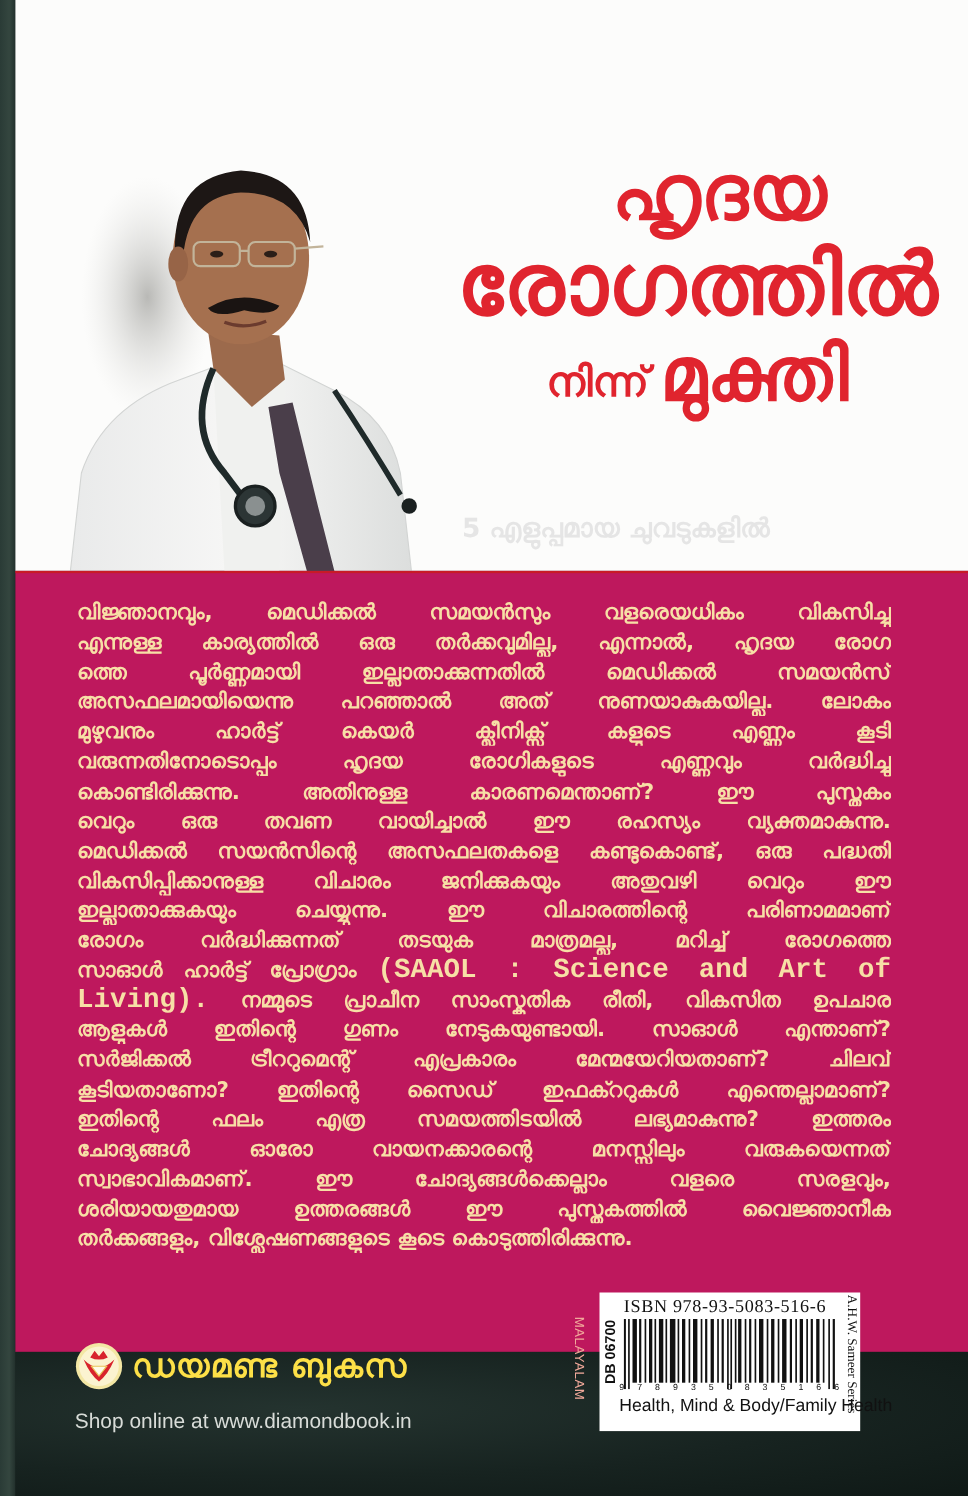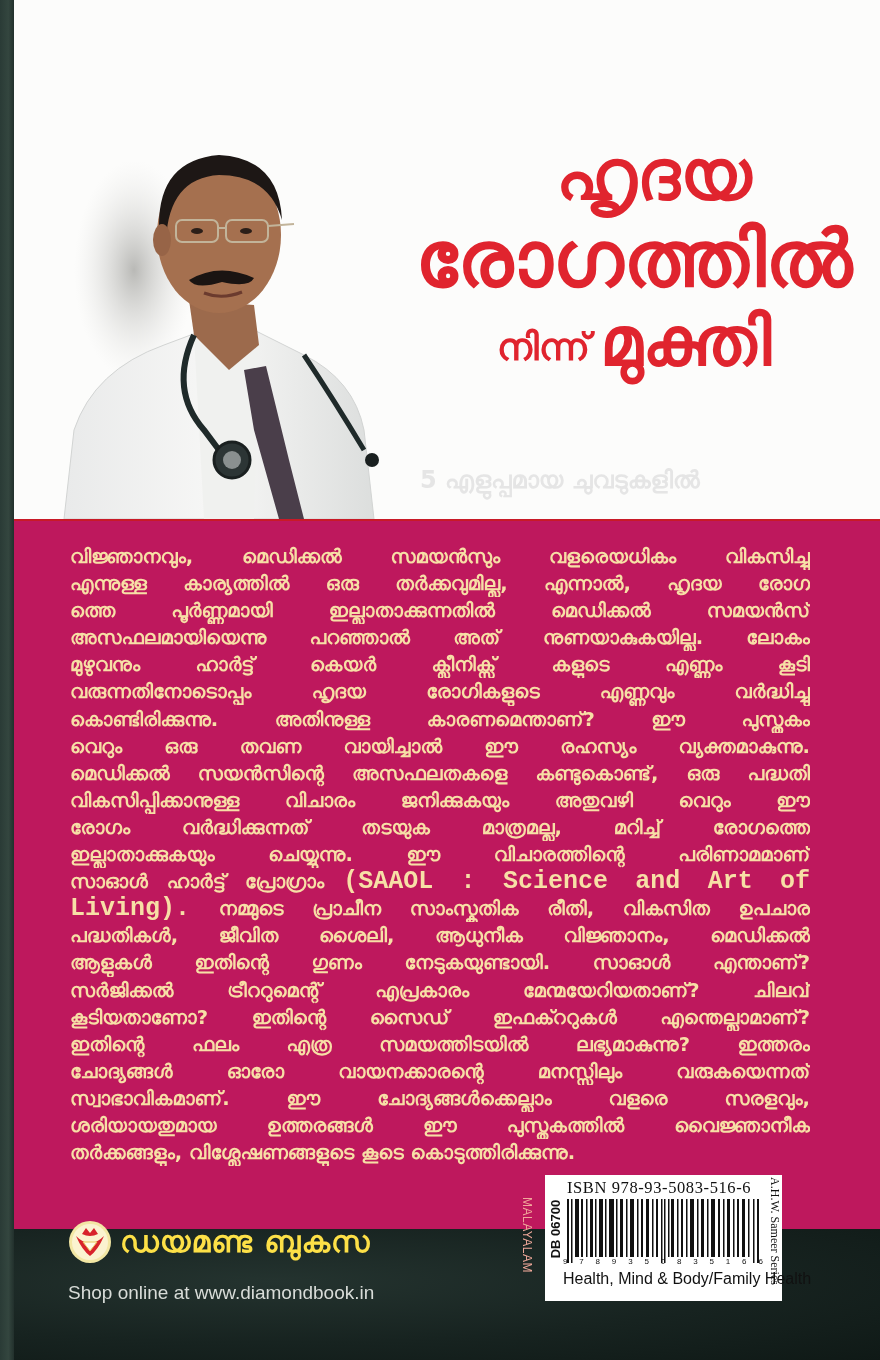--- a/index.html
+++ b/index.html
@@ -143,31 +143,30 @@
       <span class="line">വിജ്ഞാനവും, മെഡിക്കൽ സമയൻസും വളരെയധികം വികസിച്ചു</span>
       <span class="line">എന്നുള്ള കാര്യത്തിൽ ഒരു തർക്കവുമില്ല, എന്നാൽ, ഹൃദയ രോഗ</span>
       <span class="line">ത്തെ പൂർണ്ണമായി ഇല്ലാതാക്കുന്നതിൽ മെഡിക്കൽ സമയൻസ്</span>
       <span class="line">അസഫലമായിയെന്നു പറഞ്ഞാൽ അത് നുണയാകുകയില്ല. ലോകം</span>
       <span class="line">മുഴുവനും ഹാർട്ട് കെയർ ക്ലീനിക്സ് കളുടെ എണ്ണം കൂടി</span>
       <span class="line">വരുന്നതിനോടൊപ്പം ഹൃദയ രോഗികളുടെ എണ്ണവും വർദ്ധിച്ചു</span>
       <span class="line">കൊണ്ടിരിക്കുന്നു. അതിനുള്ള കാരണമെന്താണ്? ഈ പുസ്തകം</span>
       <span class="line">വെറും ഒരു തവണ വായിച്ചാൽ ഈ രഹസ്യം വ്യക്തമാകുന്നു.</span>
       <span class="line">മെഡിക്കൽ സയൻസിന്റെ അസഫലതകളെ കണ്ടുകൊണ്ട്, ഒരു പദ്ധതി</span>
       <span class="line">വികസിപ്പിക്കാനുള്ള വിചാരം ജനിക്കുകയും അതുവഴി വെറും ഈ</span>
+      <span class="line">ഇല്ലാതാക്കുകയും ചെയ്യുന്നു. ഈ വിചാരത്തിന്റെ പരിണാമമാണ്</span>
       <span class="line">രോഗം വർദ്ധിക്കുന്നത് തടയുക മാത്രമല്ല, മറിച്ച് രോഗത്തെ</span>
-      <span class="line">ഇല്ലാതാക്കുകയും ചെയ്യുന്നു. ഈ വിചാരത്തിന്റെ പരിണാമമാണ്</span>
       <span class="line">
         <span>സാഓൾ ഹാർട്ട് പ്രോഗ്രാം</span>
         <span class="latin">(SAAOL : Science and Art of</span>
       </span>
       <span class="line">
         <span class="latin">Living).</span>
         <span>നമ്മുടെ പ്രാചീന സാംസ്കൃതിക രീതി, വികസിത ഉപചാര</span>
       </span>
-      <span class="line">പദ്ധതികൾ, ജീവിത ശൈലി, ആധുനീക വിജ്ഞാനം, മെഡിക്കൽ</span>
       <span class="line">ആളുകൾ ഇതിന്റെ ഗുണം നേടുകയുണ്ടായി. സാഓൾ എന്താണ്?</span>
       <span class="line">സർജിക്കൽ ട്രീററുമെന്റ് എപ്രകാരം മേന്മയേറിയതാണ്? ചിലവ്</span>
       <span class="line">കൂടിയതാണോ? ഇതിന്റെ സൈഡ് ഇഫക്ററുകൾ എന്തെല്ലാമാണ്?</span>
       <span class="line">ഇതിന്റെ ഫലം എത്ര സമയത്തിടയിൽ ലഭ്യമാകുന്നു? ഇത്തരം</span>
       <span class="line">ചോദ്യങ്ങൾ ഓരോ വായനക്കാരന്റെ മനസ്സിലും വരുകയെന്നത്</span>
       <span class="line">സ്വാഭാവികമാണ്. ഈ ചോദ്യങ്ങൾക്കെല്ലാം വളരെ സരളവും,</span>
       <span class="line">ശരിയായതുമായ ഉത്തരങ്ങൾ ഈ പുസ്തകത്തിൽ വൈജ്ഞാനീക</span>
       <span class="line last">തർക്കങ്ങളും, വിശ്ലേഷണങ്ങളുടെ കൂടെ കൊടുത്തിരിക്കുന്നു.</span>
     </div>
   </div>

